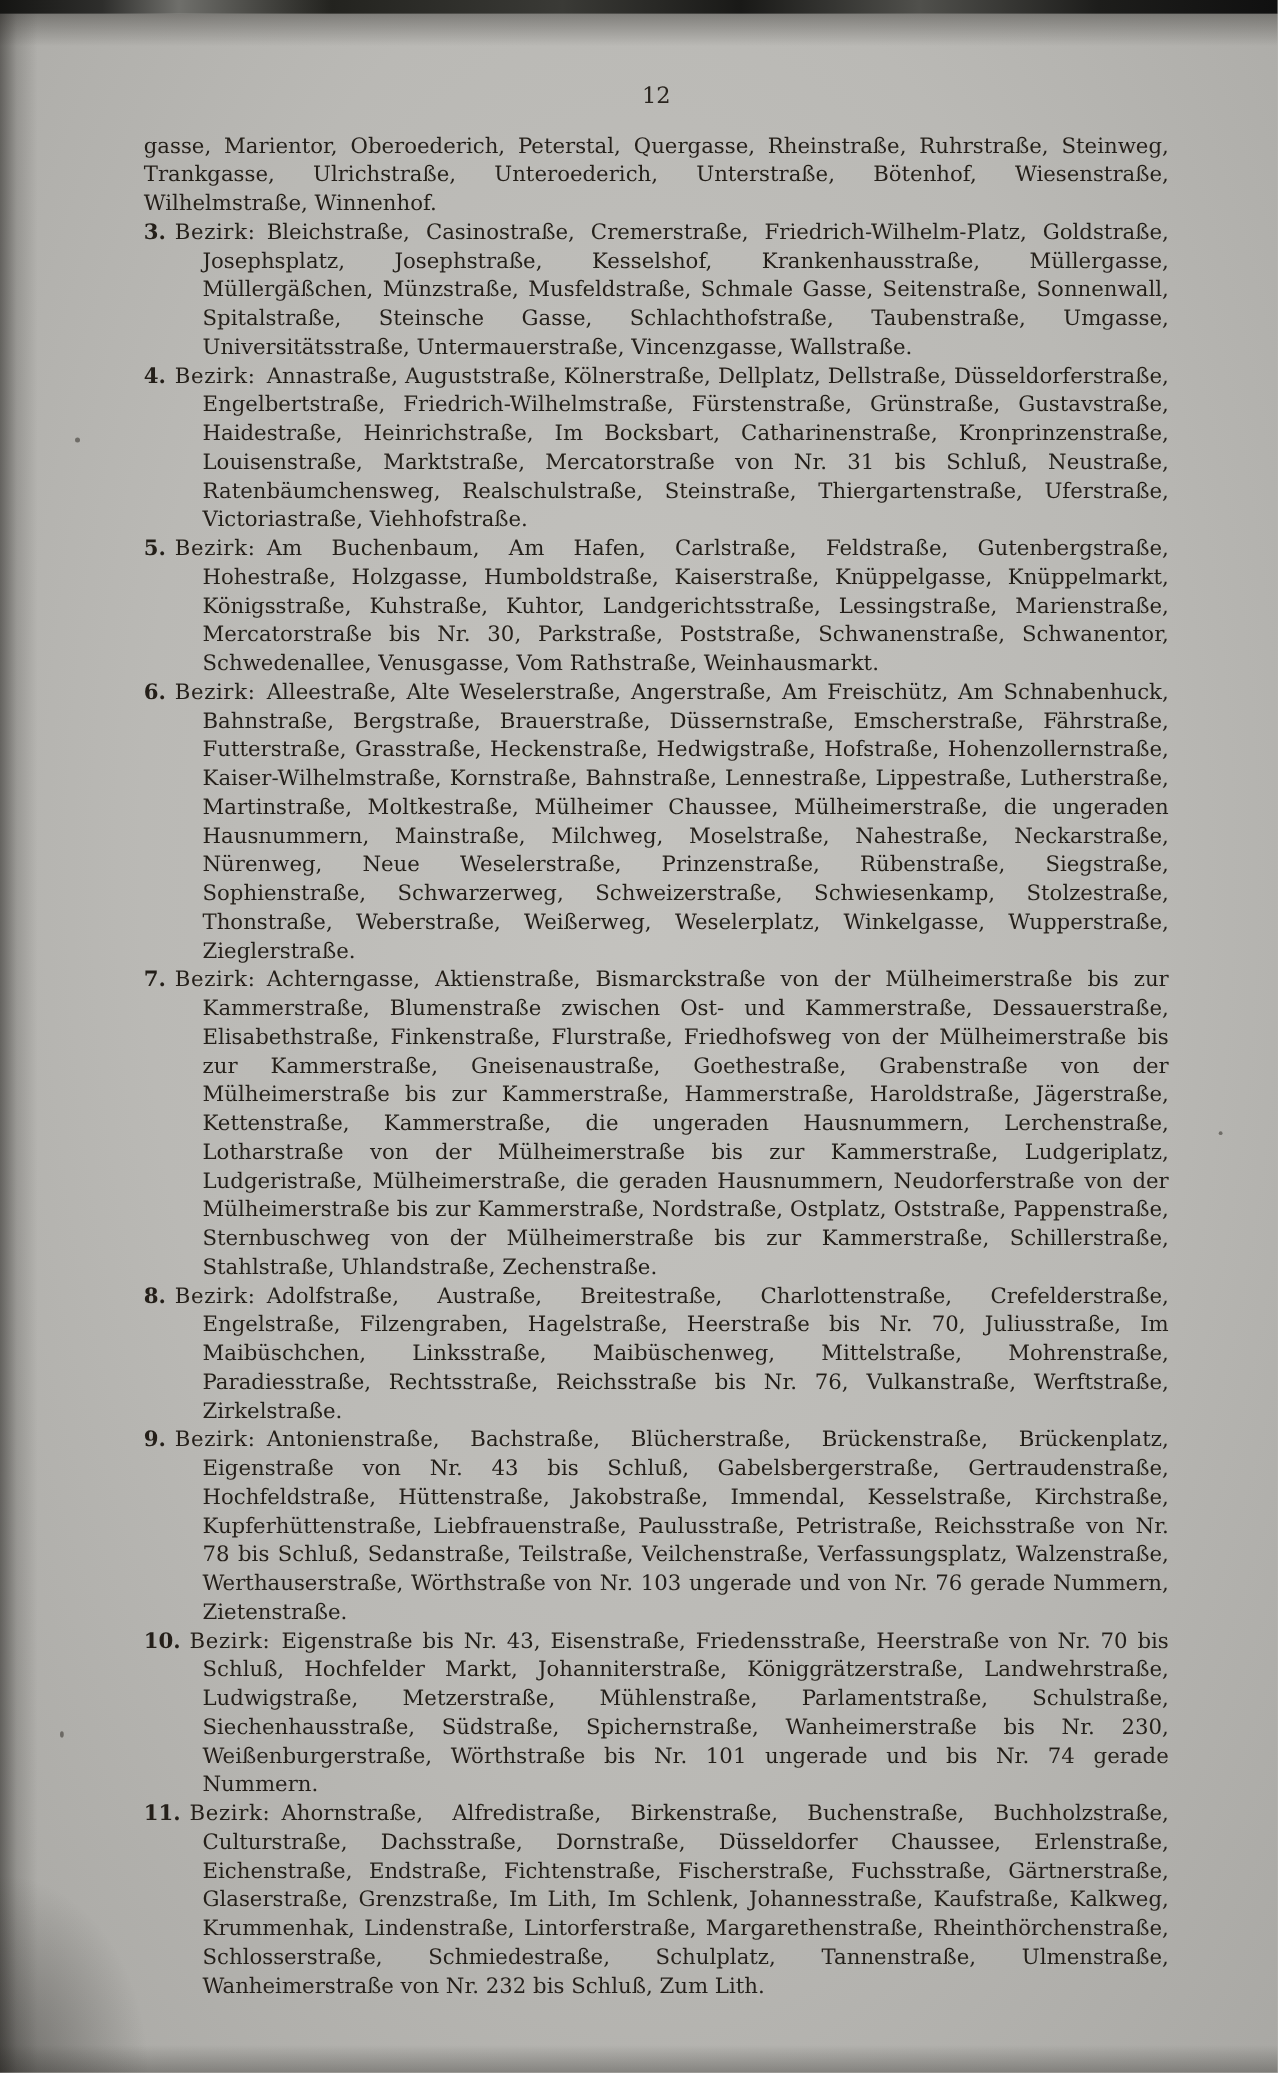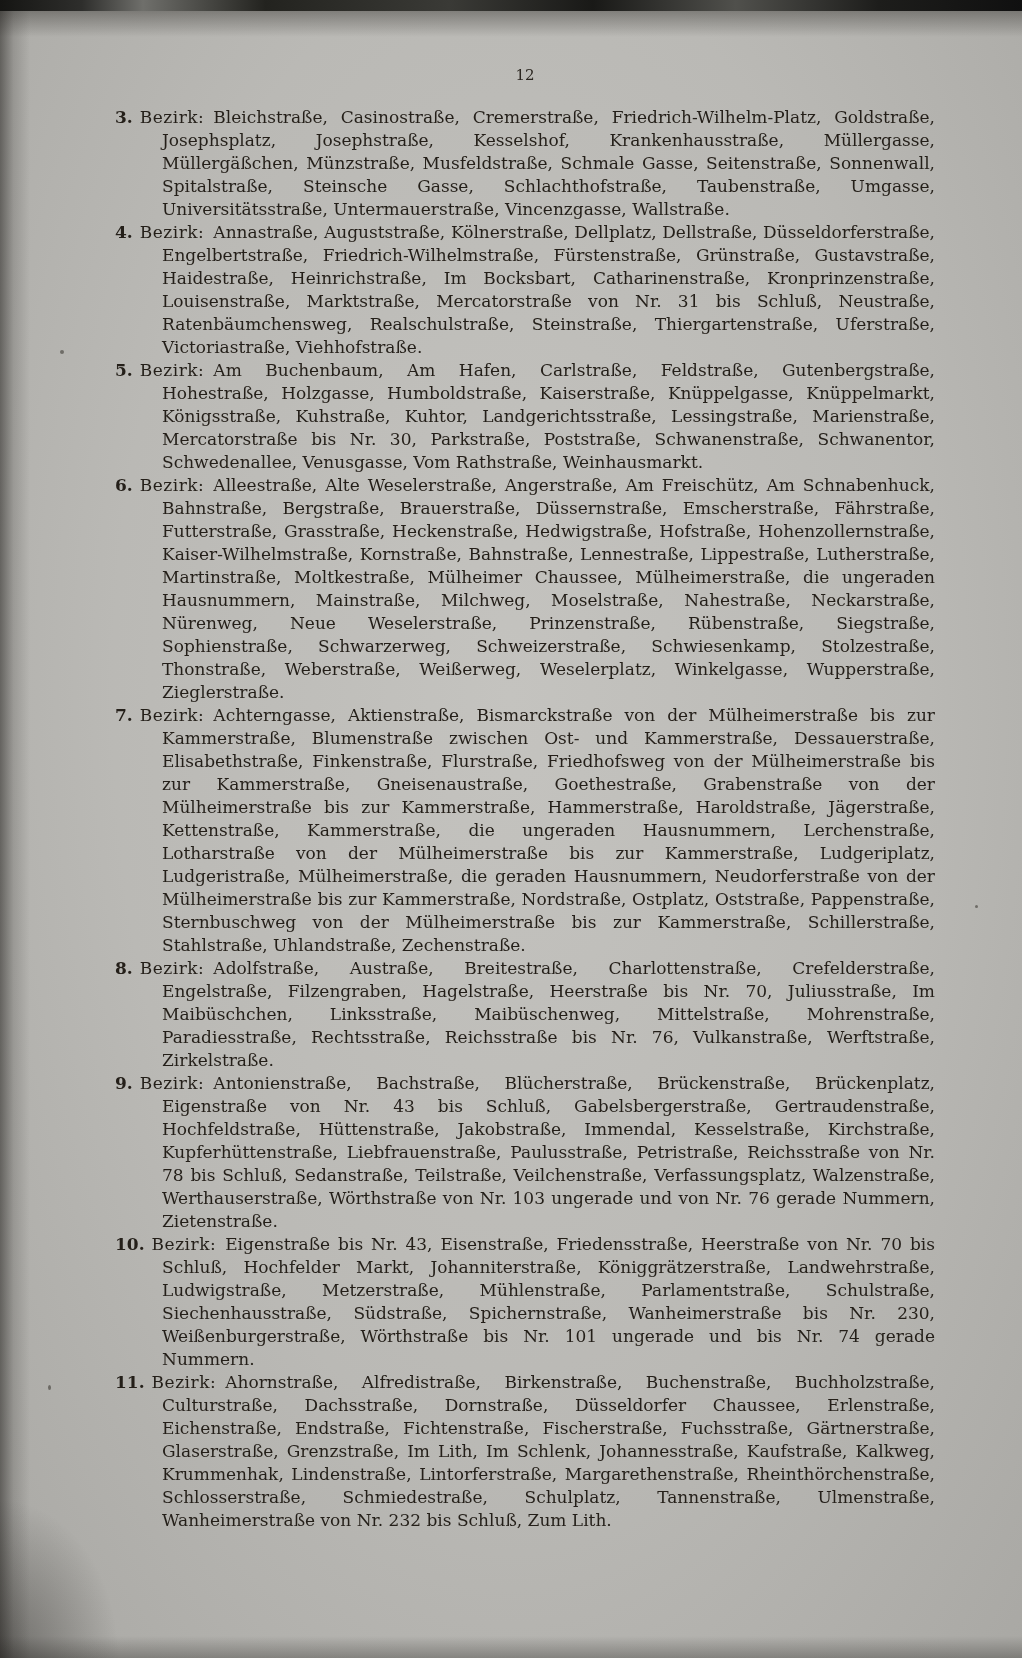--- a/index.html
+++ b/index.html
@@ -61,21 +61,21 @@
   .speck.s1 { width: 4px; height: 4px; top: 350px; left: 60px; }
   .speck.s2 { width: 3px; height: 3px; top: 905px; left: 975px; }
   .speck.s3 { width: 3px; height: 5px; top: 1385px; left: 48px; }
 
   .page-number {
     position: absolute;
     top: 66px;
     left: 115px;
     width: 820px;
     text-align: center;
-    font-size: 15px;
+    font-size: 18px;
     color: #2a251f;
     z-index: 1;
   }
   .text-block {
     position: absolute;
     top: 106px;
     left: 115px;
     width: 820px;
     z-index: 1;
     color: #241f19;
@@ -111,20 +111,21 @@
   <div class="scan-edge-bottom"></div>
   <div class="scan-corner-bl"></div>
   <div class="speck s1"></div>
   <div class="speck s2"></div>
   <div class="speck s3"></div>
 
   <div class="page-number">12</div>
 
   <div class="text-block">
 
+    <p class="para continuation">gasse, Marientor, Oberoederich, Peterstal, Quergasse, Rheinstraße, Ruhrstraße, Steinweg, Trankgasse, Ulrichstraße, Unteroederich, Unterstraße, Bötenhof, Wiesenstraße, Wilhelmstraße, Winnenhof.</p>
 
     <p class="para district">
       <span class="num">3.</span><span class="label">Bezirk:</span><span class="streets">Bleichstraße, Casinostraße, Cremerstraße, Friedrich-Wilhelm-Platz, Goldstraße, Josephsplatz, Josephstraße, Kesselshof, Krankenhausstraße, Müllergasse, Müllergäßchen, Münzstraße, Musfeldstraße, Schmale Gasse, Seitenstraße, Sonnenwall, Spitalstraße, Steinsche Gasse, Schlachthofstraße, Taubenstraße, Umgasse, Universitätsstraße, Untermauerstraße, Vincenzgasse, Wallstraße.</span>
     </p>
 
     <p class="para district">
       <span class="num">4.</span><span class="label">Bezirk:</span><span class="streets">Annastraße, Auguststraße, Kölnerstraße, Dellplatz, Dellstraße, Düsseldorferstraße, Engelbertstraße, Friedrich-Wilhelmstraße, Fürstenstraße, Grünstraße, Gustavstraße, Haidestraße, Heinrichstraße, Im Bocksbart, Catharinenstraße, Kronprinzenstraße, Louisenstraße, Marktstraße, Mercatorstraße von Nr. 31 bis Schluß, Neustraße, Ratenbäumchensweg, Realschulstraße, Steinstraße, Thiergartenstraße, Uferstraße, Victoriastraße, Viehhofstraße.</span>
     </p>
 
     <p class="para district">

